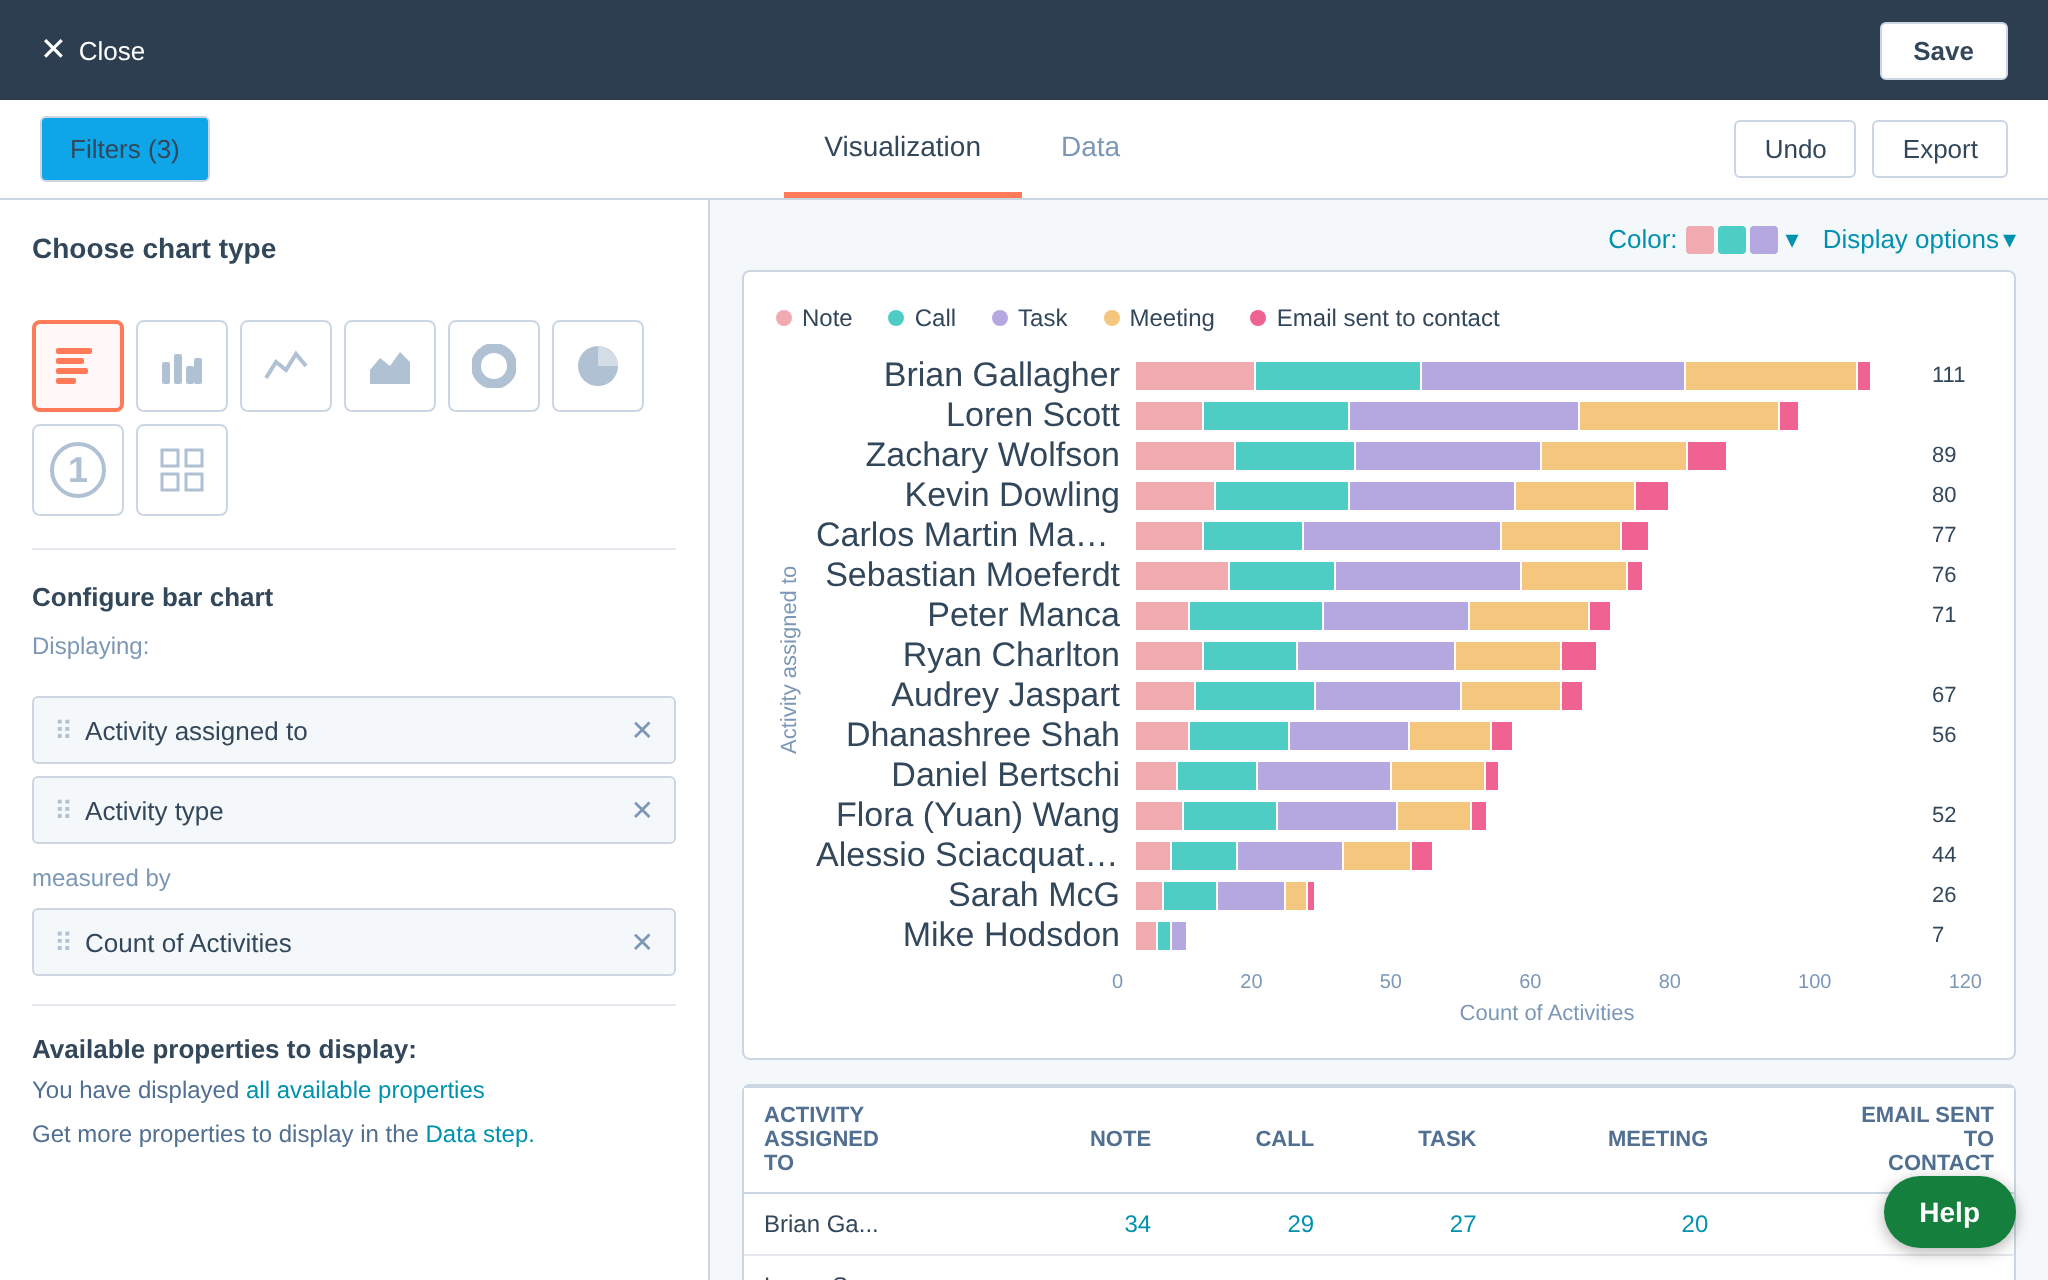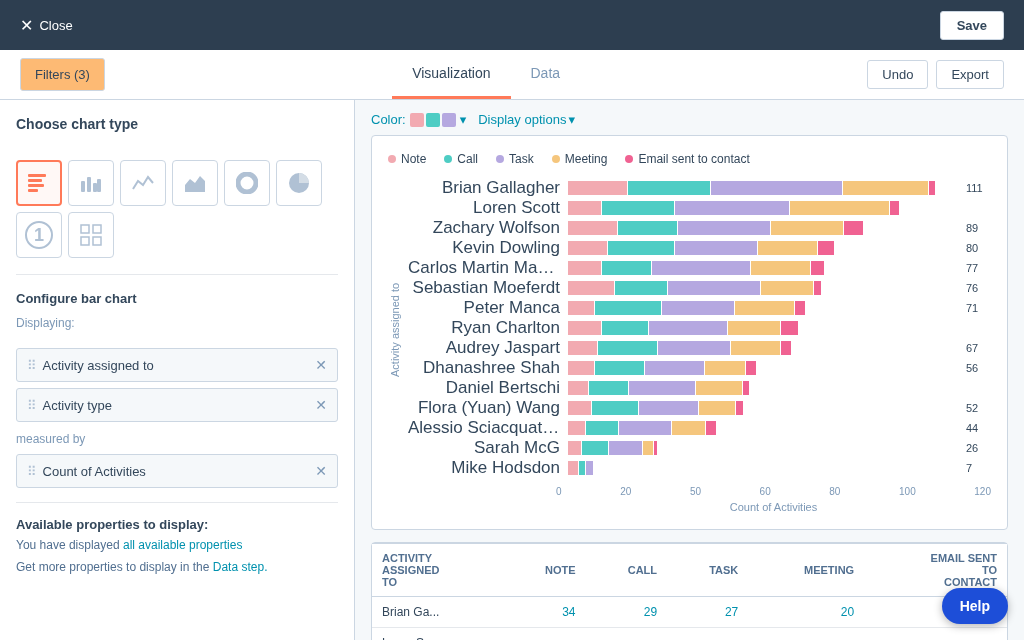--- a/index.html
+++ b/index.html
@@ -58,21 +58,21 @@
     .tab.active {
       color: #33475b;
       border-bottom: 3px solid #ff7a59;
     }
 
     .btn-filter {
       border: 1px solid #cbd6e2;
       border-radius: 3px;
       padding: 8px 14px;
       font-size: 13px;
-      background: #fdba74;
+      background: #0ea5e9;
       color: #33475b;
       cursor: pointer;
       font-weight: 500;
     }
     .btn-toolbar {
       border: 1px solid #cbd6e2;
       border-radius: 3px;
       padding: 6px 14px;
       font-size: 13px;
       background: white;
@@ -146,21 +146,21 @@
     
     .chart-area {
       flex: 1;
       padding: 12px 16px;
       overflow-y: auto;
       background: #f5f8fa;
     }
 
     .chart-controls {
       display: flex;
-      justify-content: flex-start;
+      justify-content: flex-end;
       align-items: center;
       gap: 12px;
       margin-bottom: 8px;
     }
     .color-label { font-size: 13px; color: #0091ae; display: flex; align-items: center; gap: 4px; cursor: pointer; }
 
     .display-options-btn { font-size: 13px; color: #0091ae; cursor: pointer; display: flex; align-items: center; gap: 2px; }
 
     .chart-box {
       background: white;
@@ -273,21 +273,21 @@
       color: #33475b;
       background: white;
     }
     .data-table td.num { color: #0091ae; text-align: right; font-weight: 500; }
 
     
     .help-btn {
       position: fixed;
       bottom: 16px;
       right: 16px;
-      background: #1d4ed8;
+      background: #15803d;
       color: white;
       border-radius: 50px;
       padding: 10px 18px;
       font-size: 14px;
       font-weight: 600;
       cursor: pointer;
       box-shadow: 0 2px 8px rgba(0,0,0,0.3);
     }
 
     

